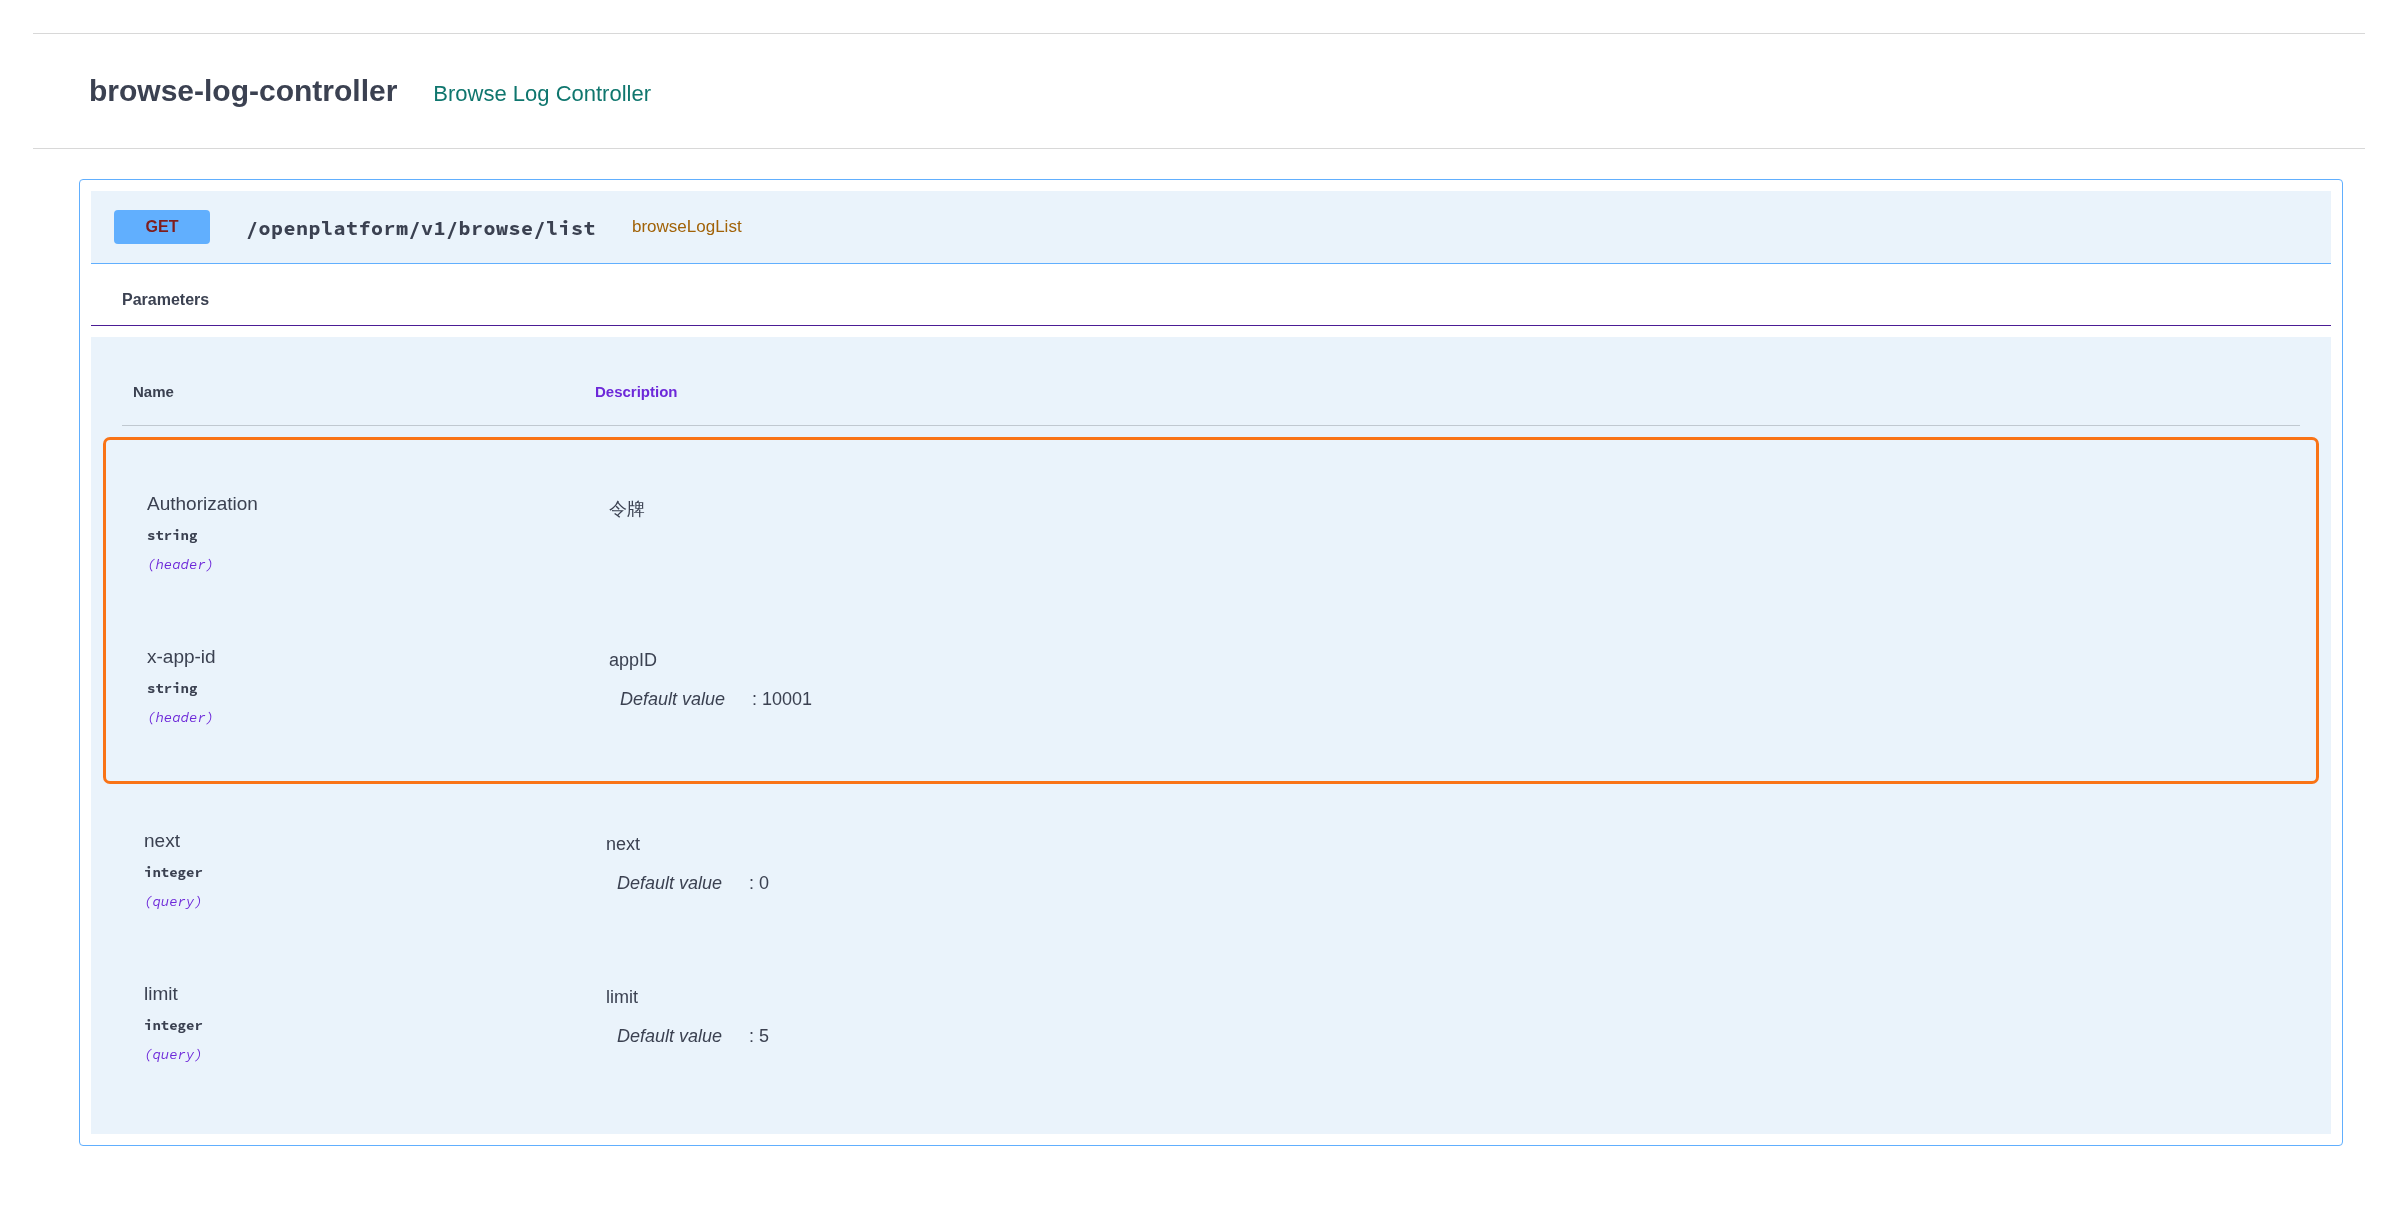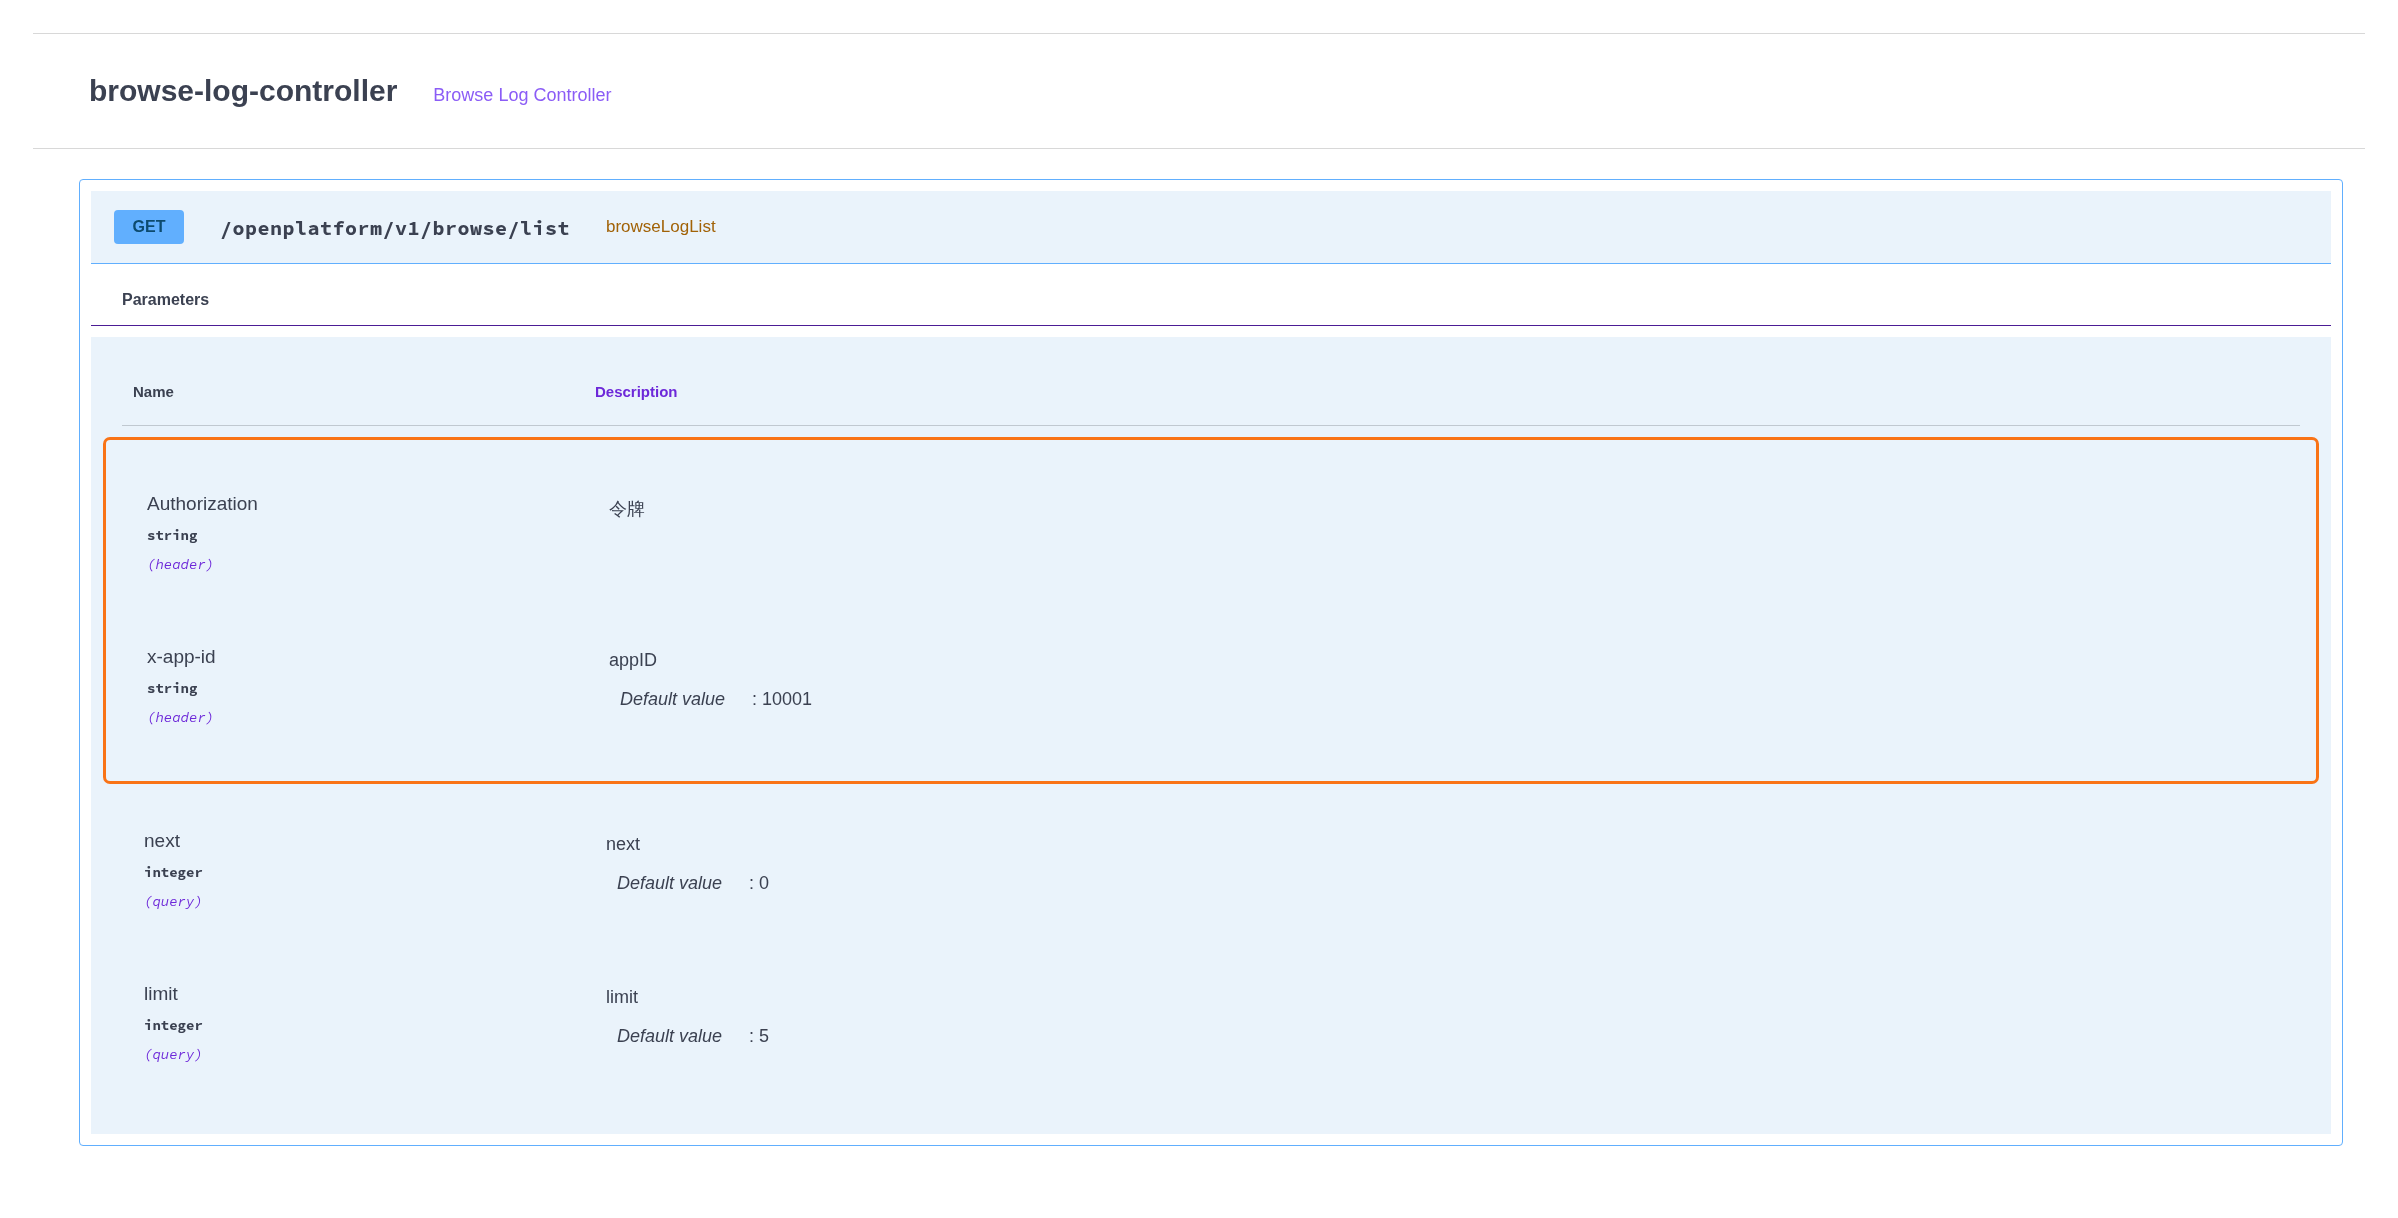--- a/index.html
+++ b/index.html
@@ -17,22 +17,22 @@
       display: flex;
       align-items: baseline;
       gap: 14px;
     }
     .tag-name {
       font-size: 30px;
       font-weight: 700;
       color: #3b4151;
     }
     .tag-desc {
-      font-size: 18px;
-      color: #8b5cf6;
+      font-size: 22px;
+      color: #0f766e;
       font-weight: 400;
     }
     .section-divider {
       border-top: 1px solid #d8d8d8;
       margin: 0;
     }
     .opblock-wrap {
       padding: 8px 0 0 24px;
     }
     .opblock {
@@ -44,25 +44,25 @@
       display: flex;
       align-items: center;
       gap: 14px;
       padding: 8px 12px;
       background: #eaf3fb;
       border-bottom: 1px solid #61affe;
       cursor: pointer;
     }
     .method-badge {
       background: #61affe;
-      color: #0c4a6e;
+      color: #7f1d1d;
       font-weight: 700;
       font-size: 16px;
       padding: 8px 0;
-      width: 70px;
+      width: 96px;
       text-align: center;
       border-radius: 4px;
       font-family: inherit;
     }
     .path {
       font-family: "Source Code Pro", ui-monospace, Menlo, Consolas, monospace;
       font-size: 20px;
       font-weight: 700;
       color: #3b4151;
       letter-spacing: 0.5px;

